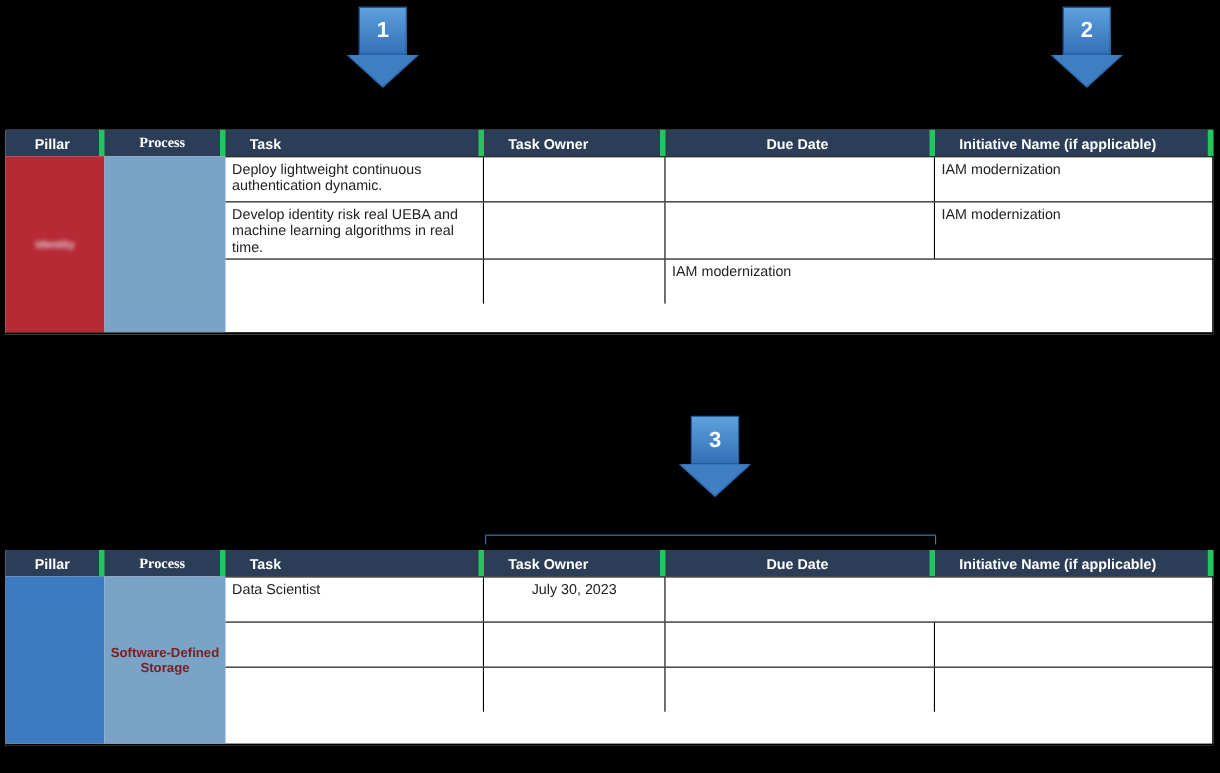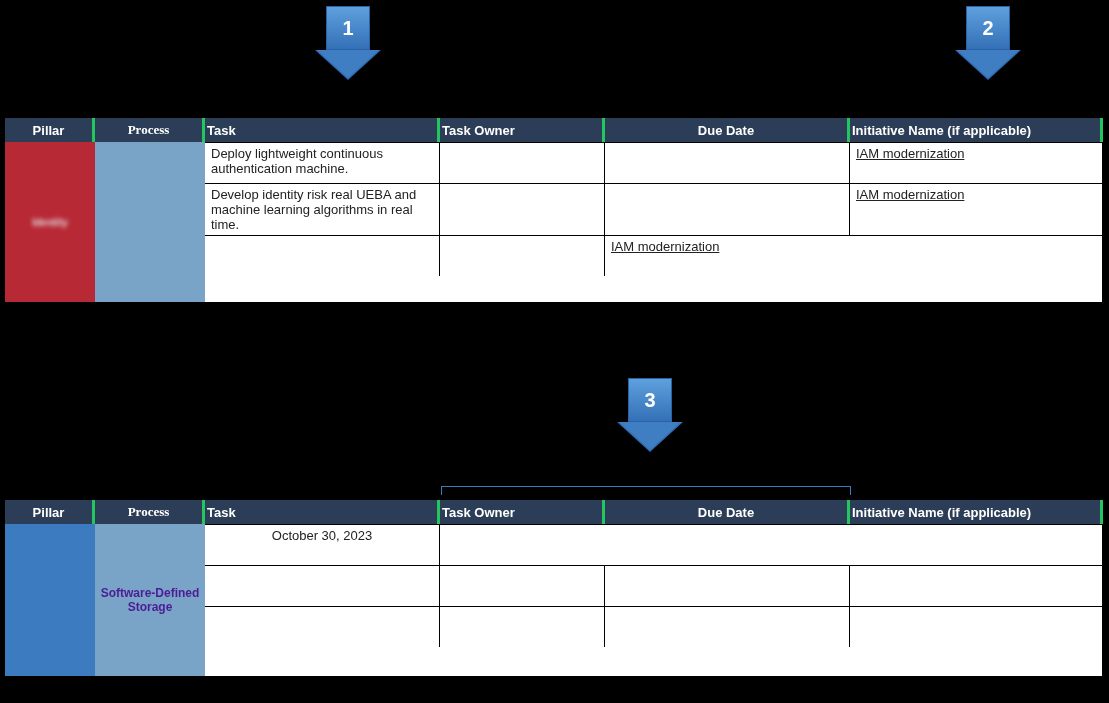--- a/index.html
+++ b/index.html
@@ -58,22 +58,22 @@
     }
     .tbl-hdr {
       display: grid;
       grid-template-columns: 90px 110px 235px 165px 245px 253px;
       background: #2c3e57;
       color: #fff;
       font-weight: bold;
       height: 24px;
     }
     .tbl-hdr > div {
-      padding: 3px 2px;
-      border-right: 3px solid #22c55e;
+      padding: 3px 22px;
+      border-right: 5px solid #22c55e;
       display: flex;
       align-items: center;
     }
     .hc1 { justify-content: center; }
     .hc2 { justify-content: center; font-family: Liberation Serif, serif; }
     .hc4 { }
     .hc5 { justify-content: center; }
     .hc6 { }
 
     .tbl-body {
@@ -94,42 +94,42 @@
       font-weight: bold;
     }
     .pillar-red { background: #b72a35; }
     .pillar-blue { background: #3c7bbf; }
     .process-cell {
       width: 110px;
       flex-shrink: 0;
       display: flex;
       align-items: center;
       justify-content: center;
-      color: #4c1d95;
+      color: #7f1d1d;
       font-size: 12px;
       text-align: center;
       padding: 4px;
       font-weight: bold;
     }
     .process-cell-a { background: #7aa3c8; }
     .rows-area { flex: 1; }
     .data-row {
       display: grid;
       grid-template-columns: 235px 165px 245px 253px;
       border-top: 1px solid #000;
     }
     .data-row > div {
       padding: 3px 6px;
       border-right: 1px solid #000;
       color: #222;
       min-height: 40px;
       display: flex;
       align-items: flex-start;
     }
-    .data-row > div:last-child { border-right: none; text-decoration: underline; }
+    .data-row > div:last-child { border-right: none; }
     .cell-task { align-items: flex-start; }
     .cell-owner { align-items: flex-end; }
     .cell-due { justify-content: center; }
     .cell-init { align-items: flex-end; }
 
     
     .blurred {
       filter: blur(2px);
       opacity: 0.85;
       color: #eaf2fb;
@@ -180,21 +180,21 @@
   </div>
   <div class="tbl-body" style="min-height:160px;">
     <div class="pillar-cell pillar-red">
       <span class="blurred">Identity</span>
     </div>
     <div class="process-cell process-cell-a">
       <span class="blurred"></span>
     </div>
     <div class="rows-area">
       <div class="data-row">
-        <div class="cell-task">Deploy lightweight continuous authentication machine.</div>
+        <div class="cell-task">Deploy lightweight continuous authentication dynamic.</div>
         <div class="cell-owner"></div>
         <div class="cell-due"></div>
         <div class="cell-init">IAM modernization</div>
       </div>
       <div class="data-row">
         <div class="cell-task">Develop identity risk real UEBA and machine learning algorithms in real time.</div>
         <div class="cell-owner"></div>
         <div class="cell-due"></div>
         <div class="cell-init">IAM modernization</div>
       </div>
@@ -226,21 +226,22 @@
   </div>
   <div class="tbl-body" style="min-height:152px;">
     <div class="pillar-cell pillar-blue">
       <span></span>
     </div>
     <div class="process-cell process-cell-a">
       <span>Software-Defined Storage</span>
     </div>
     <div class="rows-area">
       <div class="data-row">
-        <div class="cell-due">October 30, 2023</div>
+        <div class="cell-owner">Data Scientist</div>
+        <div class="cell-due">July 30, 2023</div>
         <div class="cell-init"></div>
       </div>
       <div class="data-row">
         <div class="cell-task"></div>
         <div class="cell-owner"></div>
         <div class="cell-due"></div>
         <div class="cell-init"></div>
       </div>
       <div class="data-row">
         <div class="cell-task"></div>

